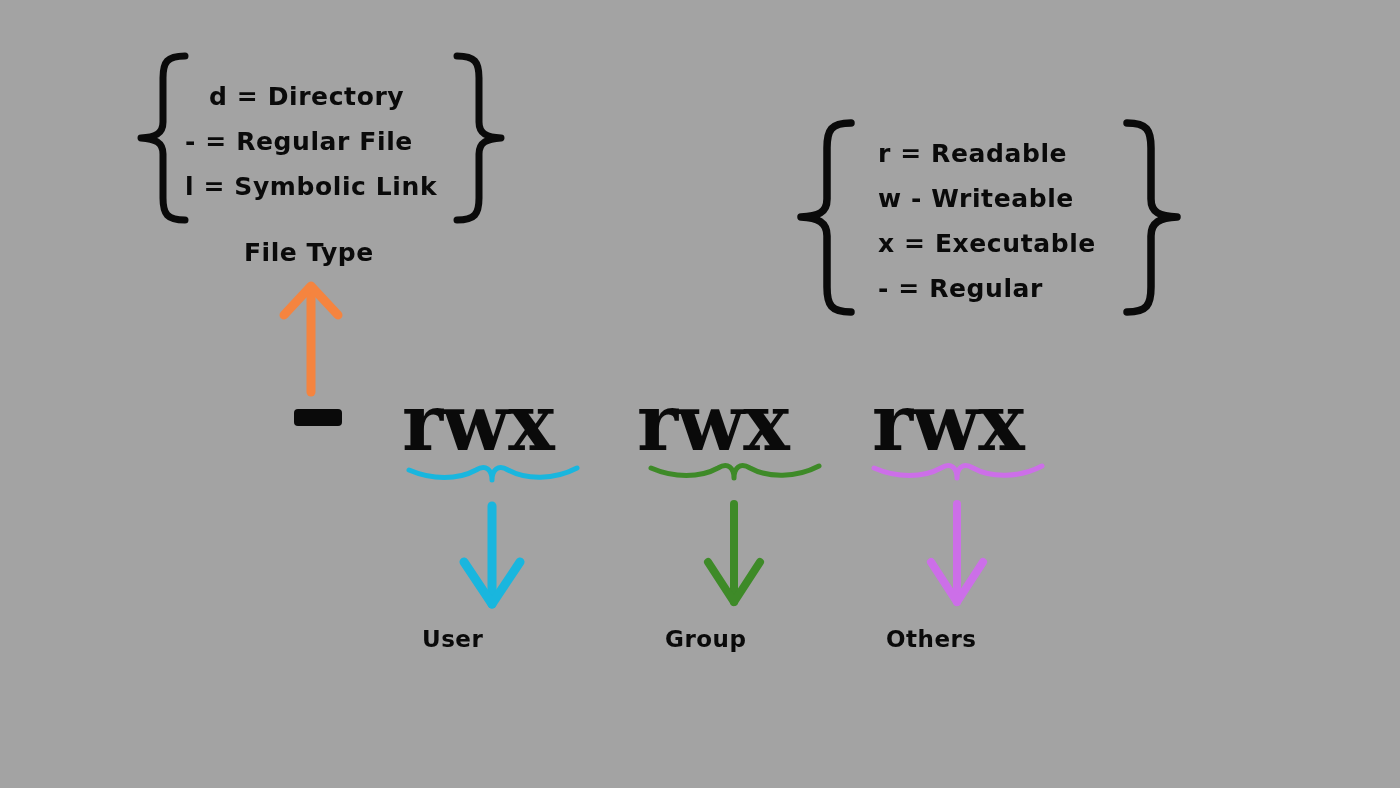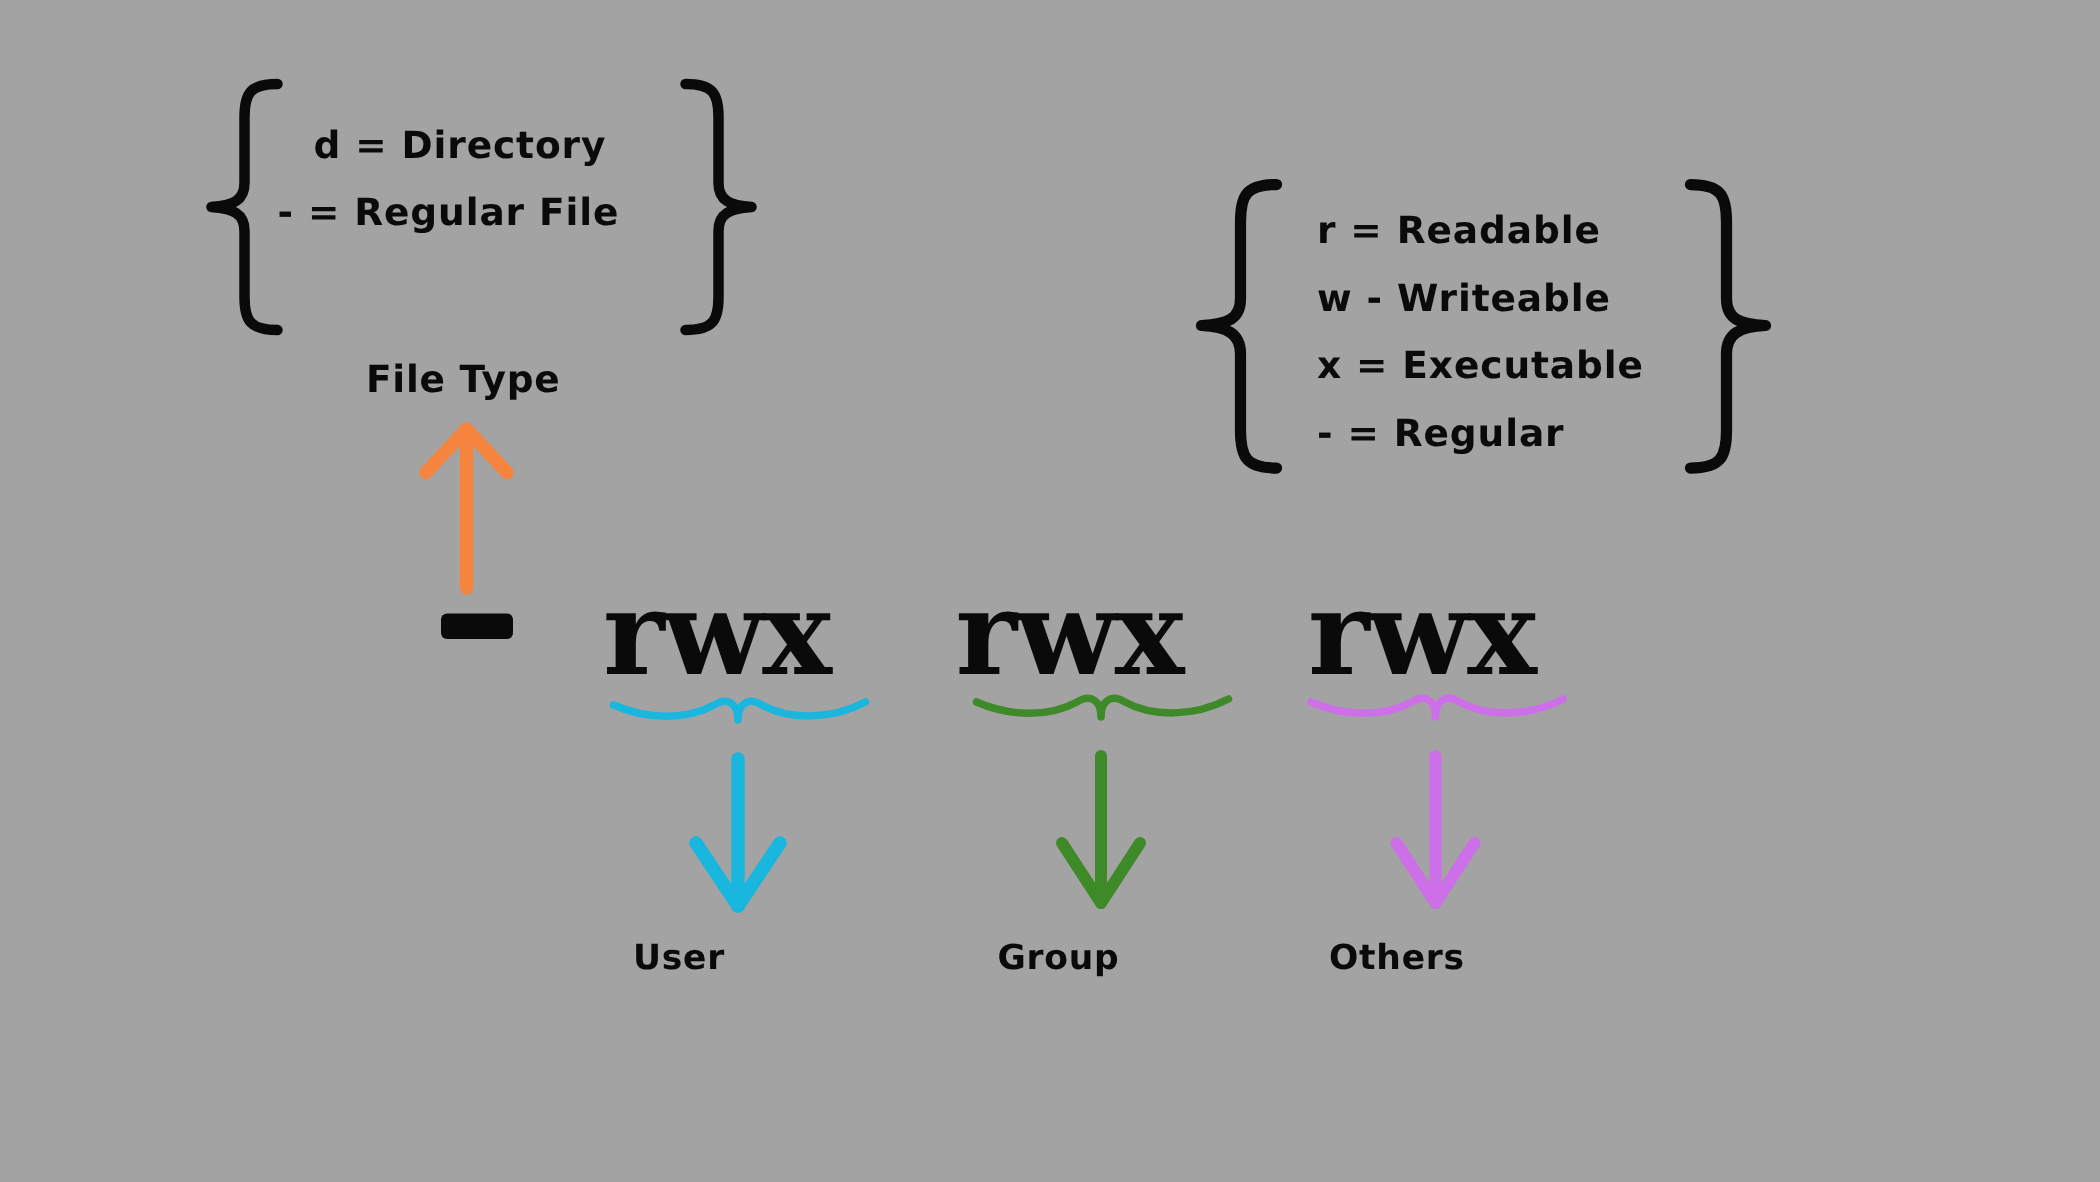--- a/index.html
+++ b/index.html
@@ -132,20 +132,21 @@
   </svg>
 
   <svg class="brace" style="left:447px; top:48px;" width="70" height="180" viewBox="0 0 70 180">
     <path d="M10 8 C 28 8, 32 14, 32 30 L 32 74 C 32 86, 40 89, 54 90
              C 40 91, 32 94, 32 106 L 32 150 C 32 166, 28 172, 10 172" fill="none" stroke="#0a0a0a" stroke-width="7" stroke-linecap="round" stroke-linejoin="round"></path>
   </svg>
 
   <div id="filetype-legend" class="legend-block hand">
     <div class="legend-line">d = Directory</div>
     <div class="legend-line">- = Regular File</div>
+    <div class="legend-line">l = Symbolic Link</div>
   </div>
 
   <div id="file-type-caption" class="caption hand">File Type</div>
 
   <svg class="brace" style="left:785px; top:115px;" width="75" height="205" viewBox="0 0 75 205">
     <path d="M66 8 C 46 8, 42 15, 42 33 L 42 84 C 42 98, 33 101, 16 102
              C 33 103, 42 107, 42 121 L 42 172 C 42 190, 46 197, 66 197" fill="none" stroke="#0a0a0a" stroke-width="7.5" stroke-linecap="round" stroke-linejoin="round"></path>
   </svg>
 
   <svg class="brace" style="left:1118px; top:115px;" width="75" height="205" viewBox="0 0 75 205">

